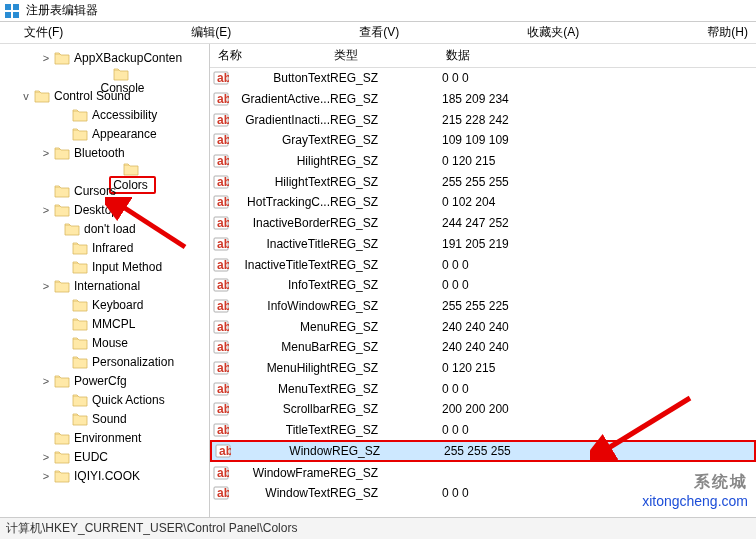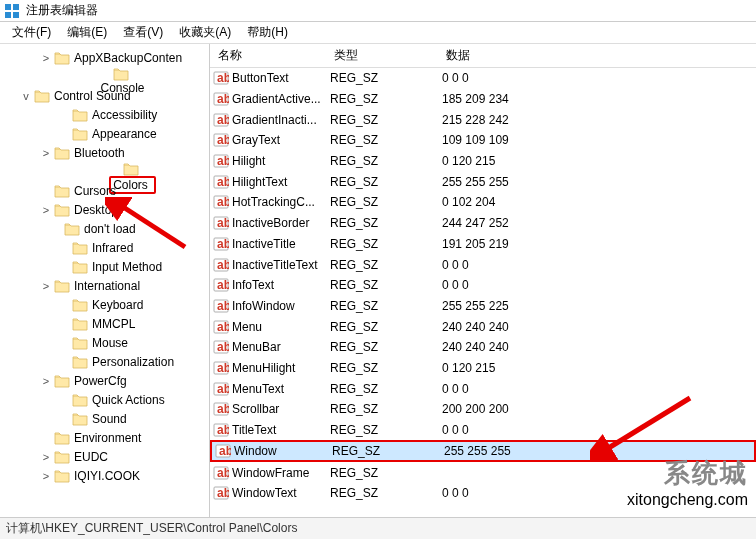--- a/index.html
+++ b/index.html
@@ -3,21 +3,21 @@
 <meta charset="utf-8">
 <style>
 * { box-sizing: border-box; margin: 0; padding: 0; font-family: "Microsoft YaHei", "Segoe UI", Arial, sans-serif; font-size: 12px; }
 body { width: 756px; height: 539px; background: #fff; overflow: hidden; position: relative; }
 
 .title-bar { height: 22px; display: flex; align-items: center; padding-left: 4px; background: #fff; border-bottom: 1px solid #ccc; }
 .title-bar .ticon { width: 16px; height: 16px; margin-right: 6px; }
 .title-bar .ticon svg { width: 16px; height: 16px; }
 .title-bar .title { color: #000; }
 
-.menu-bar { height: 22px; display: flex; align-items: center; padding-left: 4px; border-bottom: 1px solid #ddd; background: #fff; }
+.menu-bar { height: 22px; display: flex; align-items: center; padding-left: 16px; border-bottom: 1px solid #ddd; background: #fff; justify-content: space-between; }
 .menu-bar .mitem { padding: 2px 8px; color: #000; cursor: default; }
 
 .content { display: flex; height: calc(100% - 22px - 22px - 22px); }
 
 .tree-pane { width: 210px; border-right: 1px solid #ccc; overflow: hidden; padding-top: 4px; }
 .tree-row { display: flex; align-items: center; height: 19px; padding-left: 8px; white-space: nowrap; }
 .tree-row .exp { width: 16px; text-align: center; color: #555; font-size: 11px; cursor: default; }
 .tree-row .fld { width: 16px; height: 14px; margin-right: 4px; display: inline-flex; align-items: center; }
 .tree-row .fld svg { width: 16px; height: 14px; }
 .tree-row .lbl { cursor: default; }
@@ -28,32 +28,32 @@
 .list-header .hc { padding: 0 4px; color: #000; }
 .col-name { width: 120px; }
 .col-type { width: 112px; }
 .col-data { flex: 1; }
 .list-body { overflow: hidden; }
 .list-row { display: flex; align-items: center; height: 20.7px; }
 .list-row.sel { border: 2.5px solid #e60000; background: #cde8ff; height: 22px; }
 .list-row .ricon { width: 22px; display: inline-flex; justify-content: center; align-items: center; }
 .list-row .ricon svg { width: 16px; height: 16px; }
 .lv { }
-.lv.col-name { width: 120px; display: flex; align-items: center; }
+.lv.col-name { width: 120px; display: flex; align-items: center; justify-content: space-between; }
 .lv.col-type { width: 112px; }
 .lv.col-data { flex: 1; }
 
 .status-bar { height: 22px; border-top: 1px solid #ccc; display: flex; align-items: center; padding-left: 6px; color: #333; background: #f4f4f4; }
 
 .arrow1 { position: absolute; left: 105px; top: 197px; pointer-events: none; }
 .arrow2 { position: absolute; left: 590px; top: 392px; pointer-events: none; }
 
 .watermark { position: absolute; right: 8px; bottom: 30px; text-align: right; pointer-events: none; }
-.watermark .wm1 { font-size: 26px; color: #888; font-weight: bold; letter-spacing: 2px; }
-.watermark .wm2 { font-size: 16px; color: #000000; }
+.watermark .wm1 { font-size: 16px; color: #888; font-weight: bold; letter-spacing: 2px; }
+.watermark .wm2 { font-size: 14px; color: #1d4ed8; }
 </style>
 </head>
 <body>
 
 <div class="title-bar">
   <span class="ticon">
     <svg viewBox="0 0 16 16">
         <rect x="1" y="1" width="6" height="6" fill="#2a8dd4"></rect>
         <rect x="9" y="1" width="6" height="6" fill="#2a8dd4"></rect>
         <rect x="1" y="9" width="6" height="6" fill="#2a8dd4"></rect>

